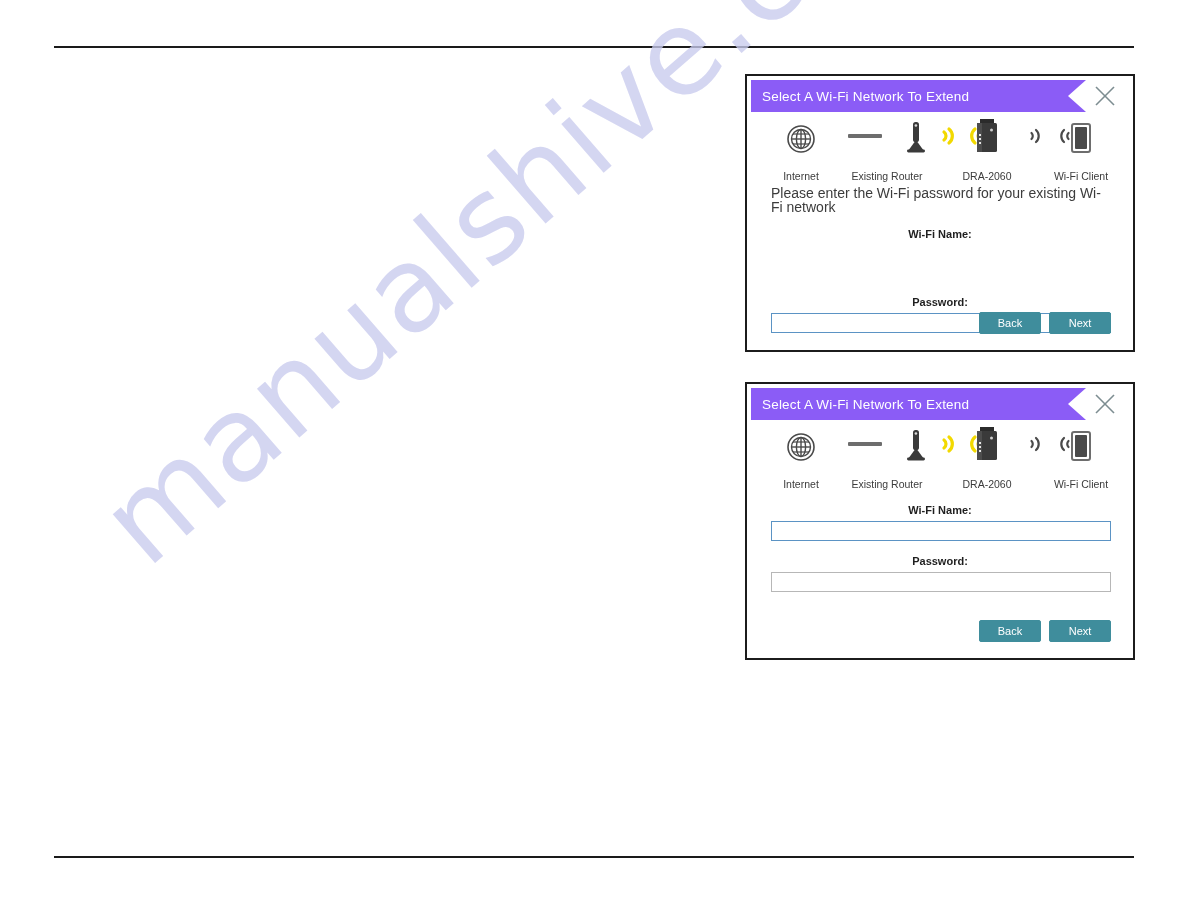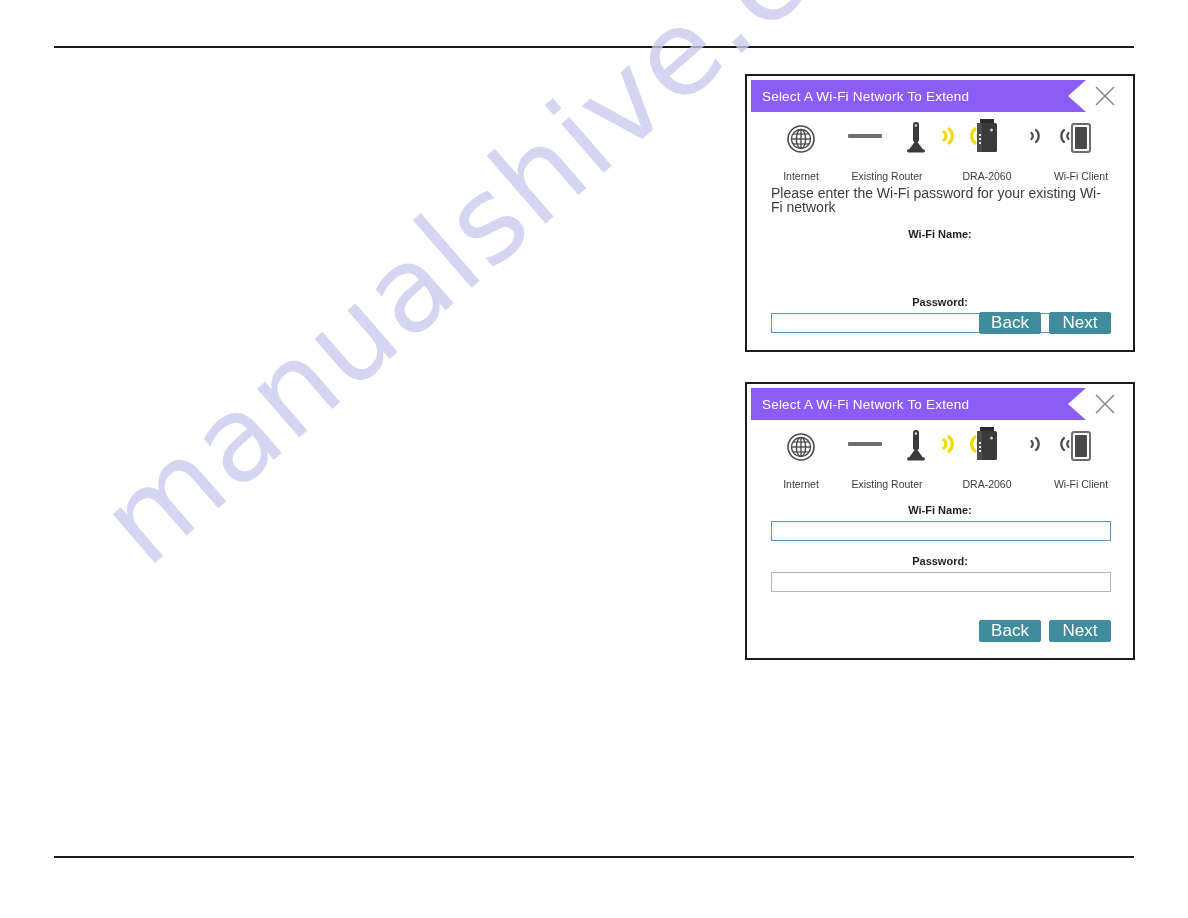--- a/index.html
+++ b/index.html
@@ -167,21 +167,21 @@
     position:absolute;
     right:22px;
     display:flex;
     gap:8px;
   }
   .btn{
     width:62px;
     height:22px;
     background:#3f8d9c;
     color:#ffffff;
-    font-size:17px;
+    font-size:11px;
     border:1px solid #3f8d9c;
     border-radius:2px;
     display:flex;
     align-items:center;
     justify-content:center;
     cursor:pointer;
     box-sizing:border-box;
   }
 
   .wave{display:block;}

